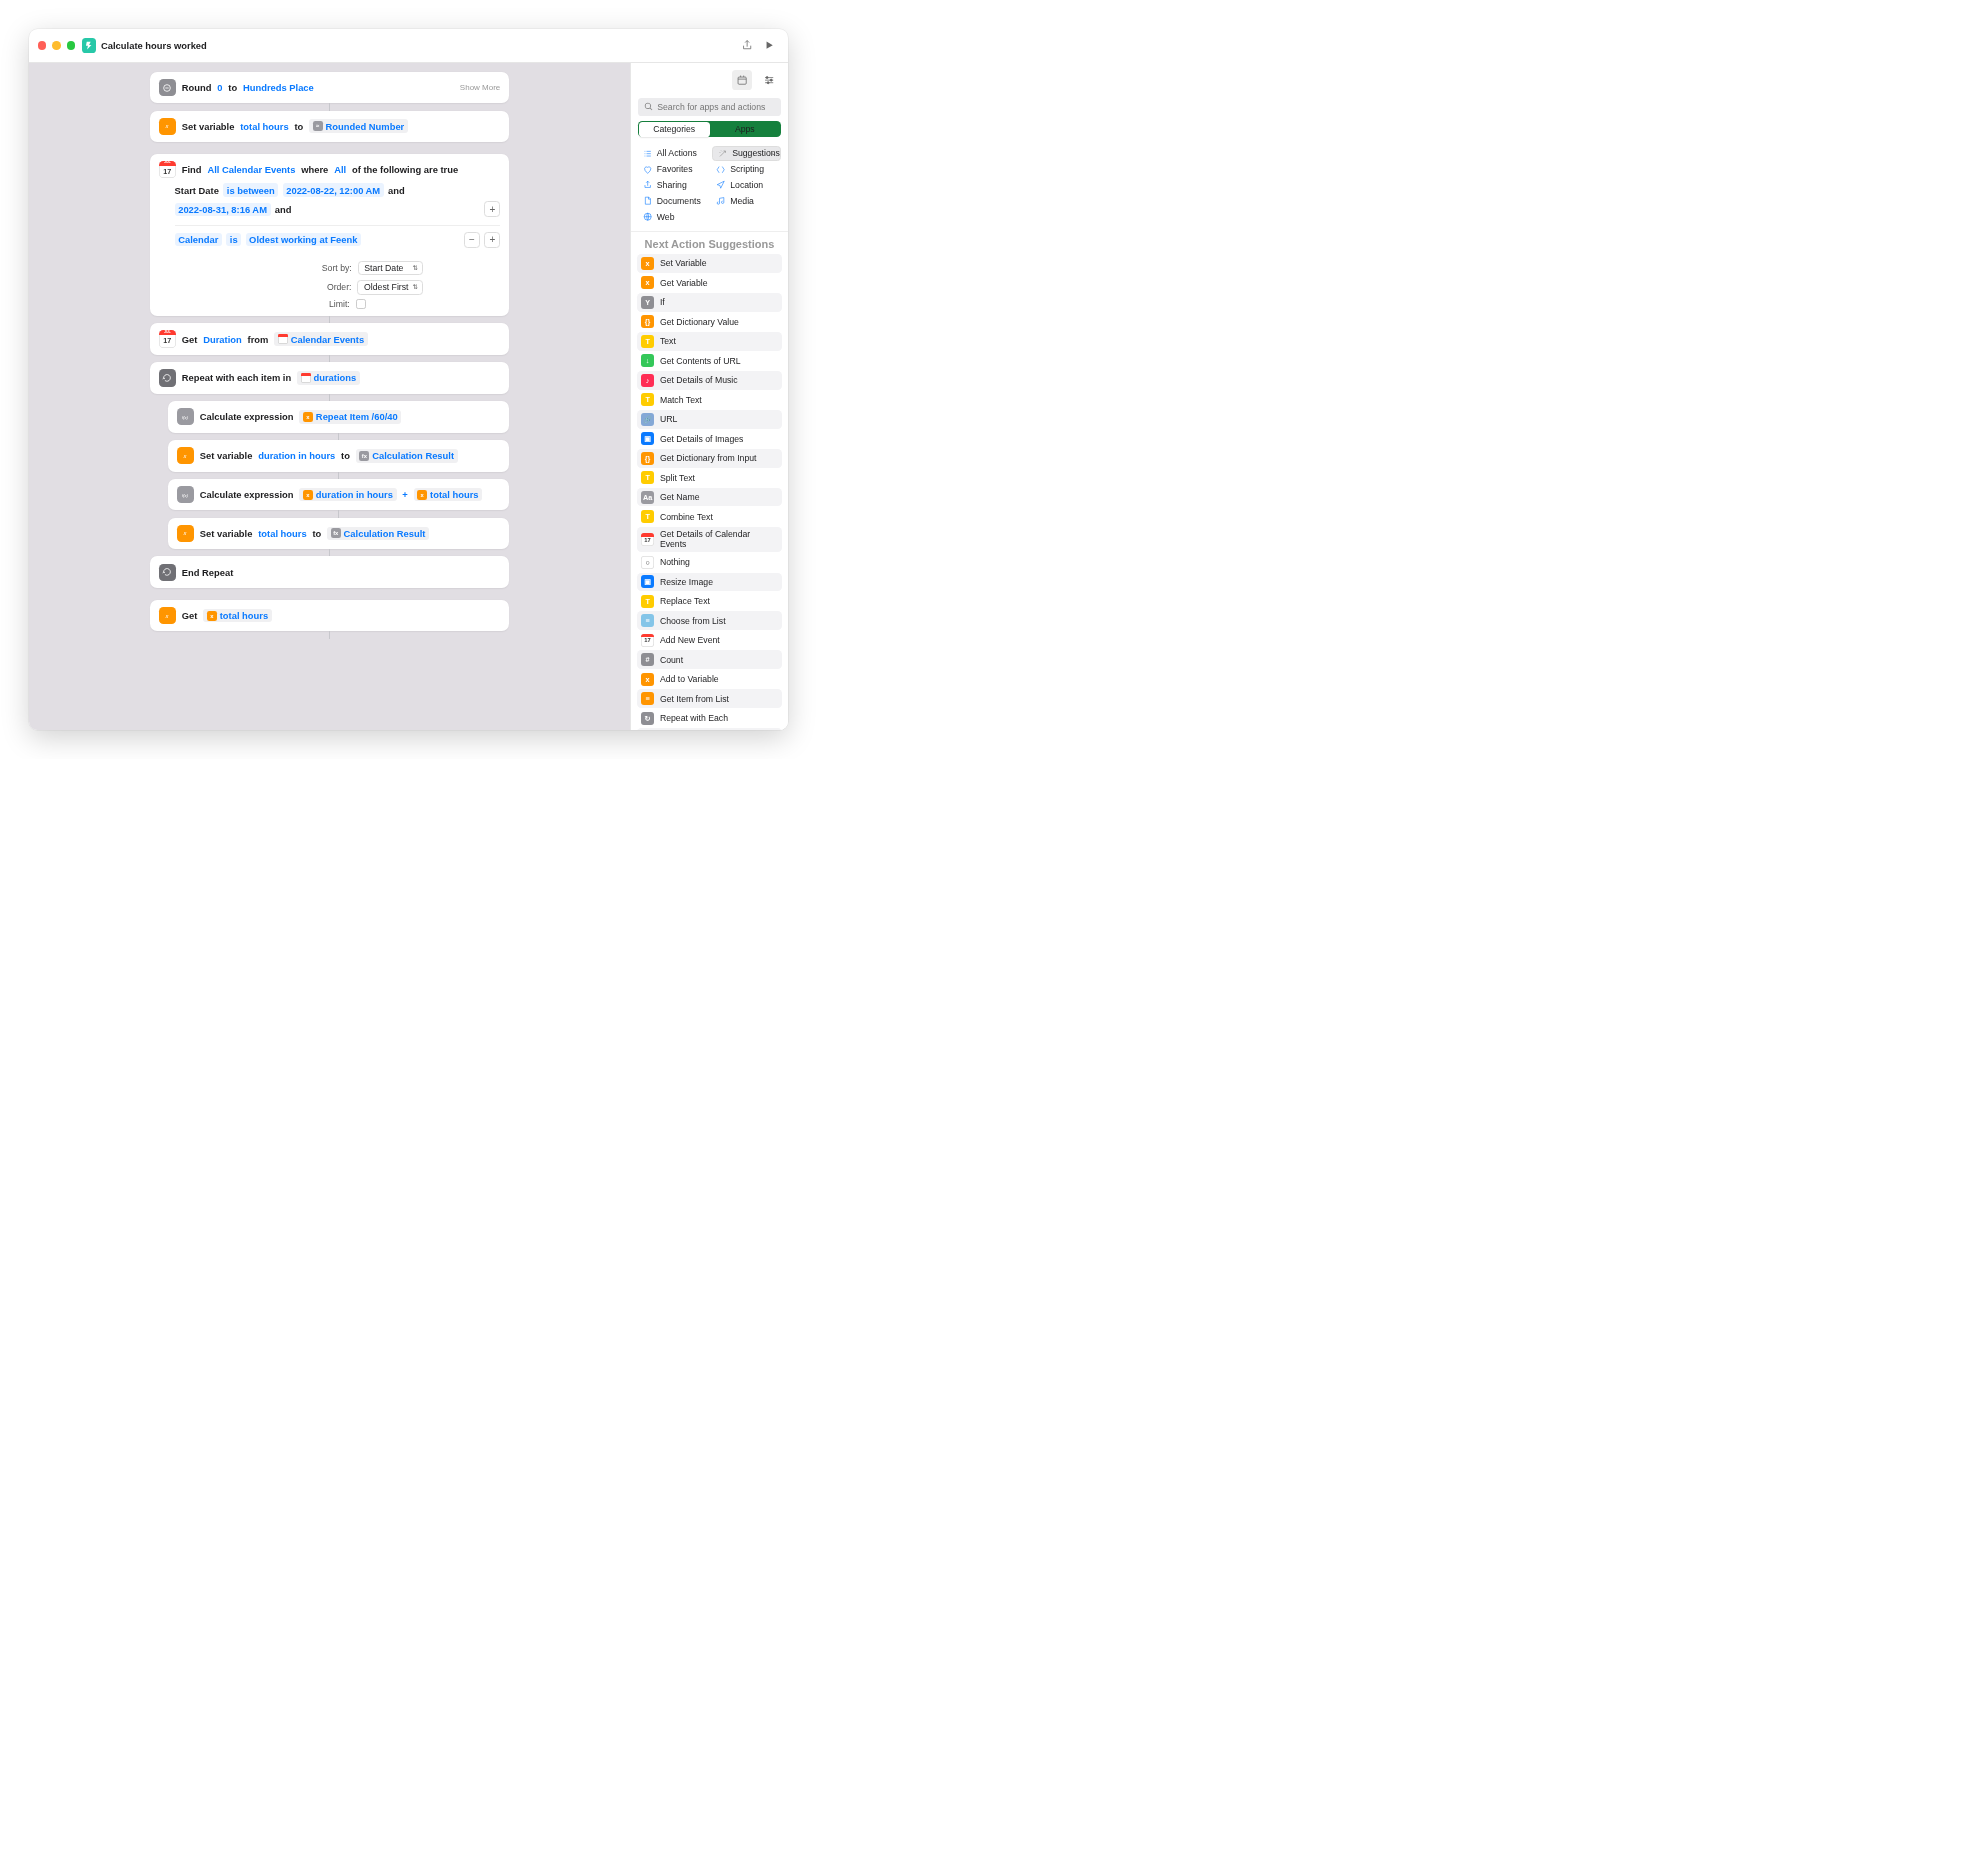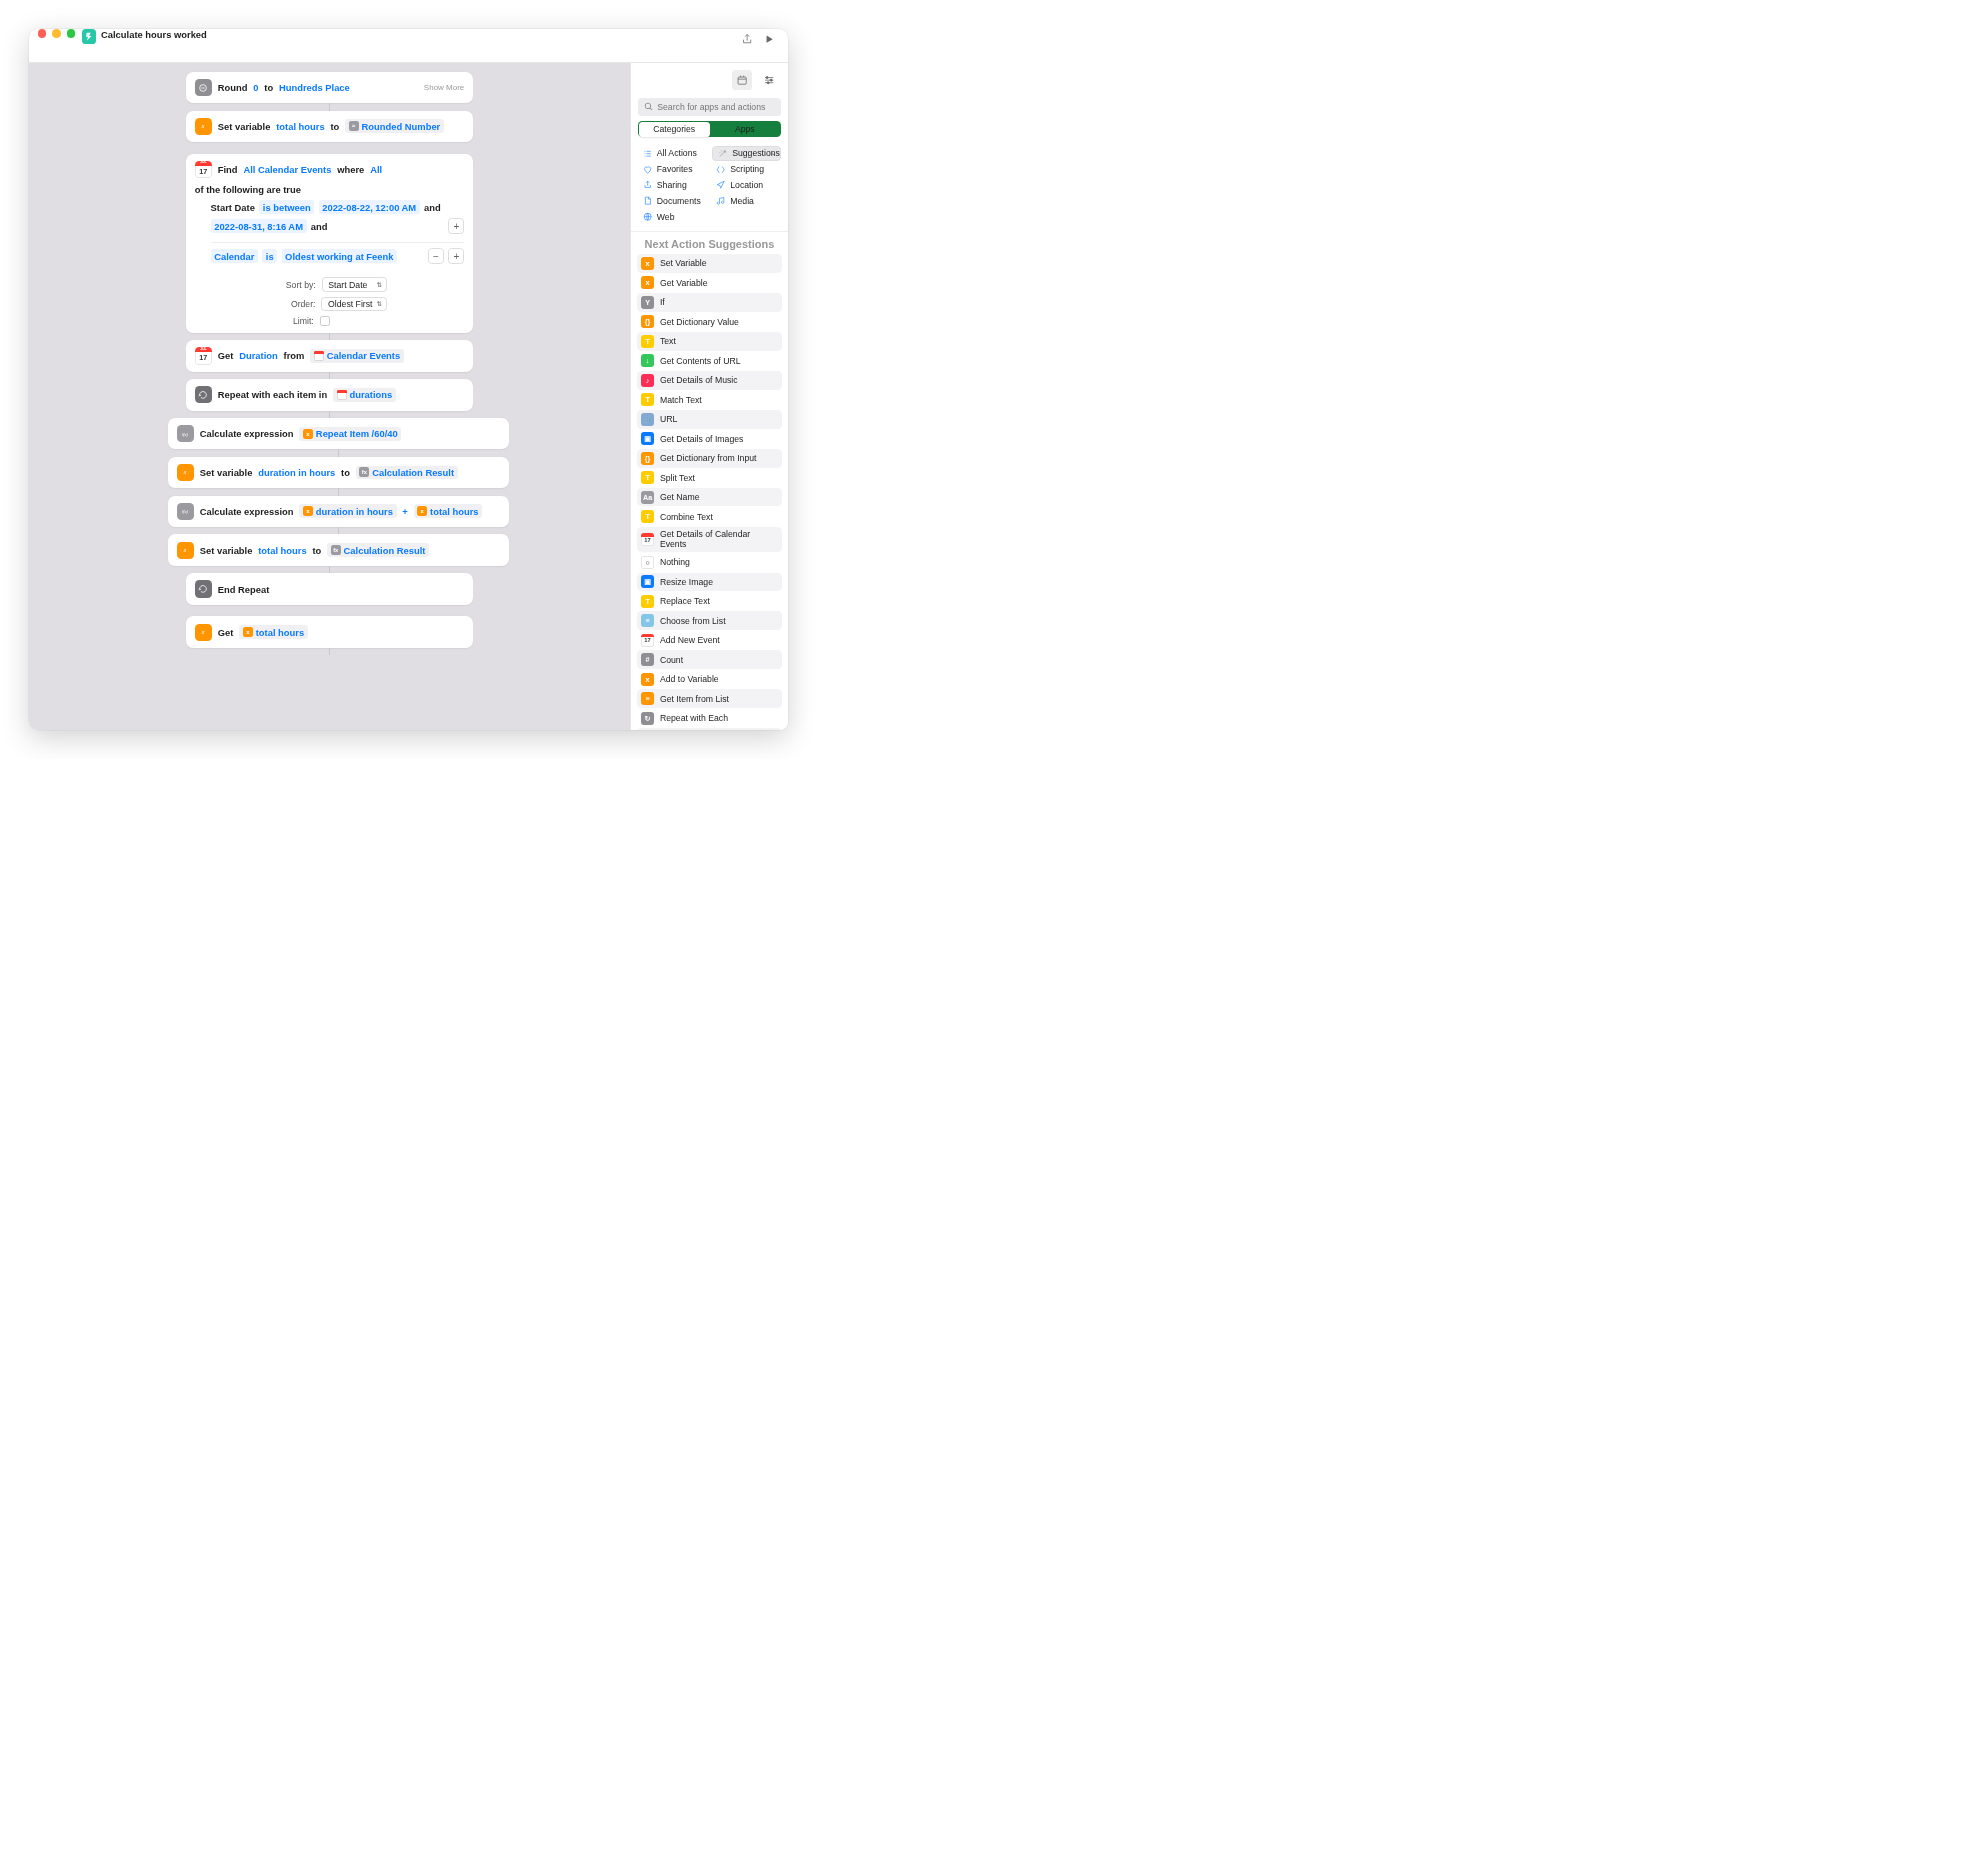--- a/index.html
+++ b/index.html
@@ -1,18 +1,18 @@
 <!DOCTYPE html>
 <html style="font-size:11.6px"><head>
 <meta charset="utf-8">
 <style>
   * { box-sizing: border-box; margin: 0; padding: 0; }
   body { font-family: -apple-system, BlinkMacSystemFont, "Segoe UI", sans-serif; background: #fff; padding: 29px; font-size: 9.4px; color: #1d1d1f; }
   .window { width: 759px; height: 701px; border-radius: 8.7px; box-shadow: 0 7.2px 29px rgba(0,0,0,0.18), 0 0 0 0.7px rgba(0,0,0,0.05); overflow: hidden; display: flex; flex-direction: column; background: #fff; }
-  .titlebar { height: 34px; display: flex; padding: 0 8.7px; border-bottom: 0.7px solid #e6e6e6; gap: 2px; }
+  .titlebar { height: 34px; display: flex; align-items: center; padding: 0 8.7px; border-bottom: 0.7px solid #e6e6e6; gap: 2px; }
   .traffic { display: flex; gap: 5.8px; margin-right: 4.3px; }
   .dot { width: 8.7px; height: 8.7px; border-radius: 50%; }
   .dot.r { background: #ff5f57; } .dot.y { background: #febc2e; } .dot.g { background: #28c840; }
   .appicon { width: 14.5px; height: 14.5px; border-radius: 3.6px; background: #27c8a8; display: flex; align-items: center; justify-content: center; }
   .appicon svg { width: 9.4px; height: 9.4px; fill: #fff; }
   .title { font-weight: 600; margin-left: 2.9px; }
   .spacer { flex: 1; }
   .tbbtn { width: 20px; height: 20px; display: flex; align-items: center; justify-content: center; color: #666; border-radius: 3.6px; }
   .tbbtn svg { width: 12.3px; height: 12.3px; fill: none; stroke: currentColor; stroke-width: 1.5; }
   .body { flex: 1; display: flex; overflow: hidden; }
@@ -30,21 +30,21 @@
   .catgrid { display: grid; grid-template-columns: 1fr 1fr; gap: 1.4px 4.3px; padding: 2.9px 7.2px 7.2px; font-size: 8.7px; }
   .catitem { display: flex; align-items: center; gap: 4.3px; padding: 2.2px 4.3px; border-radius: 2.9px; cursor: pointer; }
   .catitem.sel { background: #e8e8ea; }
   .catitem .ci { width: 10px; height: 10px; display: flex; align-items: center; justify-content: center; }
   .catitem svg { width: 9.4px; height: 9.4px; fill: none; stroke: currentColor; stroke-width: 1.5; }
   .sugghead { text-align: center; font-size: 11px; color: #999; font-weight: 600; padding: 5.8px 0 4.3px; border-top: 0.7px solid #eee; }
   .sugglist { flex: 1; overflow-y: auto; padding: 0 5.8px 8.7px; }
   .sugg { display: flex; align-items: center; gap: 5.8px; padding: 2.9px 4.3px; border-radius: 4.3px; margin-bottom: 0.7px; font-size: 8.7px; cursor: pointer; }
   .sugg:nth-child(odd) { background: #f3f3f5; }
   .sugg .si { width: 13px; height: 13px; border-radius: 2.9px; display: flex; align-items: center; justify-content: center; color: #fff; font-size: 7.2px; font-weight: 700; flex-shrink: 0; }
-  .card { width: 287px; background: #fff; border-radius: 7.2px; box-shadow: 0 0.7px 1.4px rgba(0,0,0,0.06); margin-bottom: 0; }
+  .card { width: 359px; background: #fff; border-radius: 7.2px; box-shadow: 0 0.7px 1.4px rgba(0,0,0,0.06); margin-bottom: 0; }
   .card-inner { padding: 7.2px 8.7px; display: flex; align-items: center; gap: 5.8px; flex-wrap: wrap; }
   .card .aicon { width: 17.3px; height: 17.3px; border-radius: 4.3px; display: flex; align-items: center; justify-content: center; flex-shrink: 0; color: #fff; }
   .aicon svg { width: 10px; height: 10px; fill: currentColor; }
   .aicon.orange { background: #ff9500; }
   .aicon.grey { background: #8e8e93; }
   .aicon.darkgrey { background: #707075; }
   .aicon.cal { background: #fff; box-shadow: 0 0 0 0.7px #ddd inset; position: relative; overflow: hidden; }
   .aicon.cal::before { content: ""; position: absolute; top: 0; left: 0; right: 0; height: 5px; background: #ff3b30; }
   .aicon.cal::after { content: "17"; position: absolute; top: 5.8px; left: 0; right: 0; text-align: center; font-size: 7.2px; font-weight: 700; color: #333; }
   .aicon.cal .m { position: absolute; top: -0.7px; left: 0; right: 0; text-align: center; font-size: 3.6px; color: #fff; font-weight: 600; z-index: 1; }

